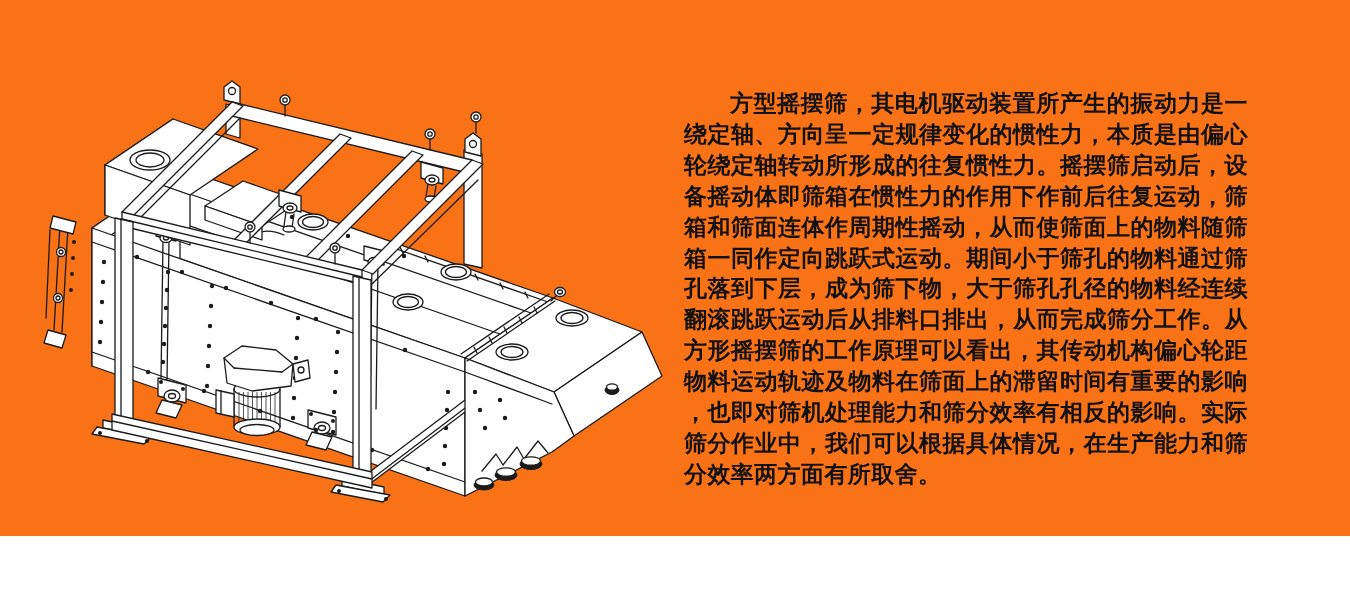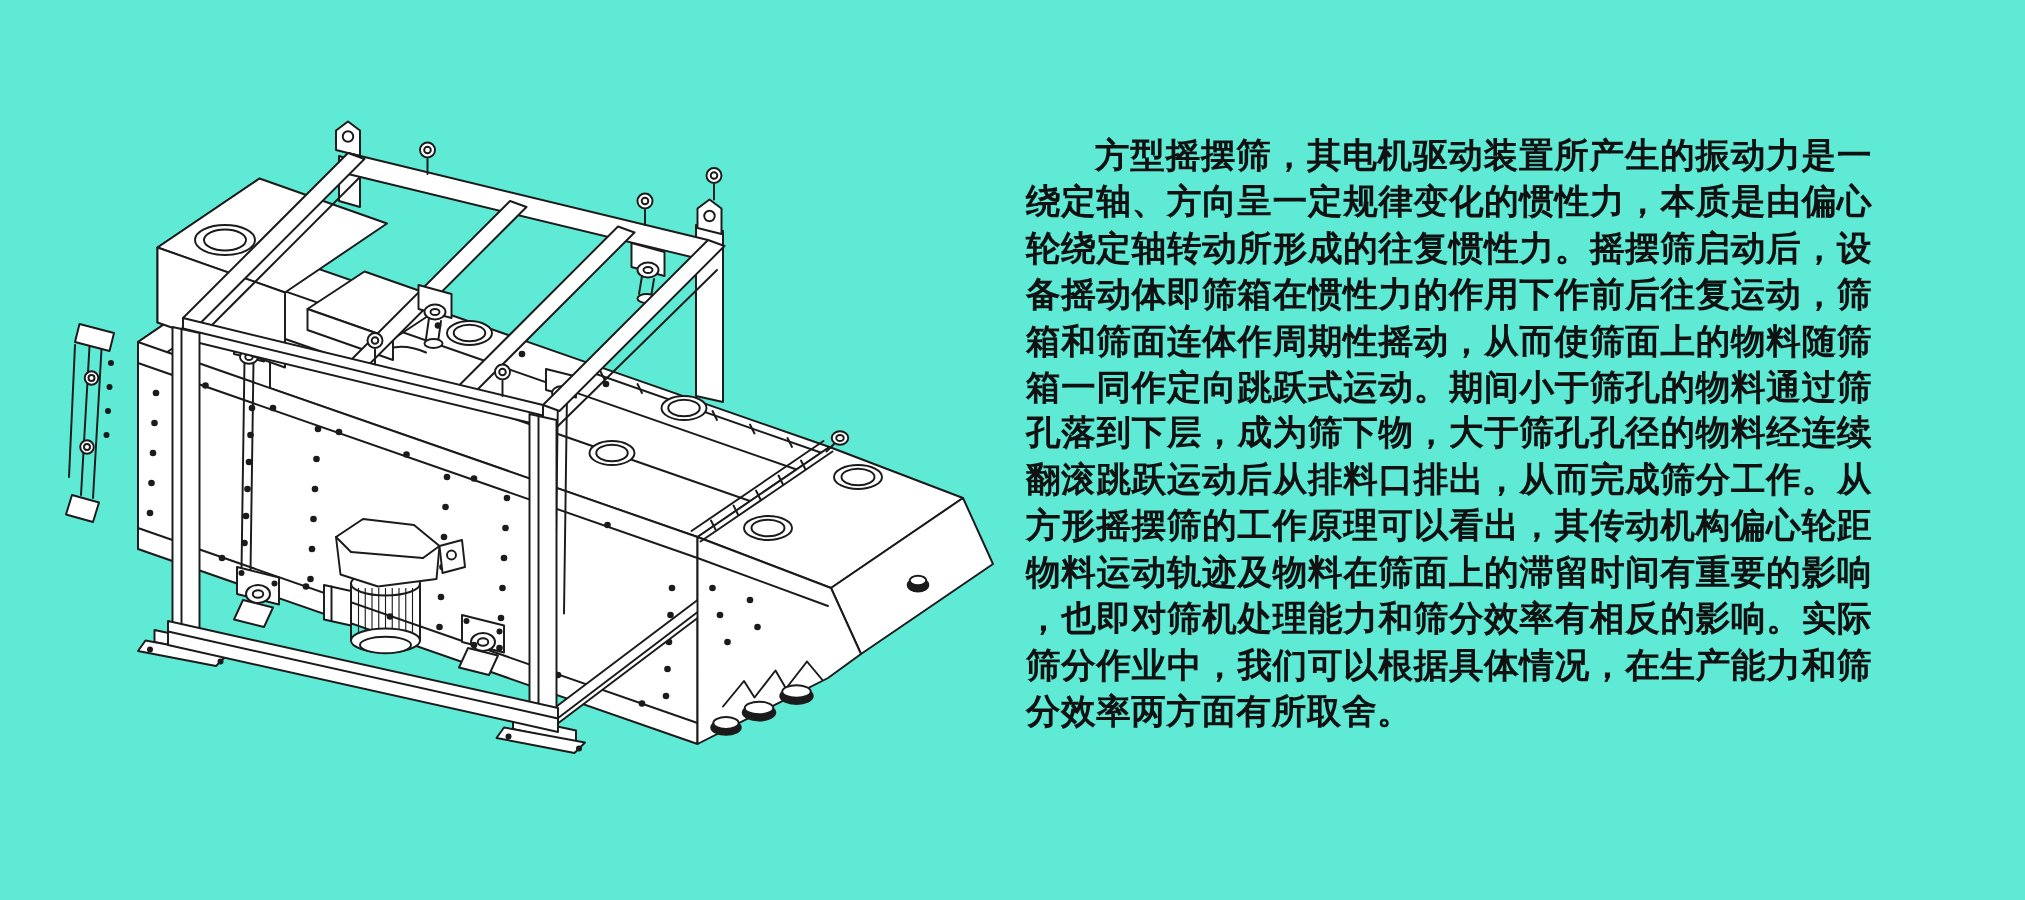--- a/index.html
+++ b/index.html
@@ -1,16 +1,16 @@
 <!DOCTYPE html>
 <html><head>
 <meta charset="utf-8">
 <style>
   html,body{margin:0;padding:0;background:#fff;}
-  .page{position:relative;width:1350px;height:600px;background:#5eead4;overflow:hidden;
+  .page{position:relative;width:1350px;height:536px;background:#f97316;overflow:hidden;
         font-family:"Liberation Sans","DejaVu Sans",sans-serif;}
   .figure{position:absolute;left:0;top:0;width:675px;height:600px;}
   .figure svg{display:block;}
   .desc{position:absolute;left:684px;top:88px;width:564px;
         font-size:23px;line-height:30.9px;font-weight:700;color:#111;
         text-align:justify;text-indent:2em;letter-spacing:0.4px;
         word-break:break-all;line-break:anywhere;
         font-family:"Liberation Sans","DejaVu Sans",sans-serif;}
   .ln{stroke:#1b1b1b;stroke-width:1.3;fill:none;stroke-linejoin:round;stroke-linecap:round;}
   .wh{stroke:#1b1b1b;stroke-width:1.3;fill:#ffffff;stroke-linejoin:round;}

